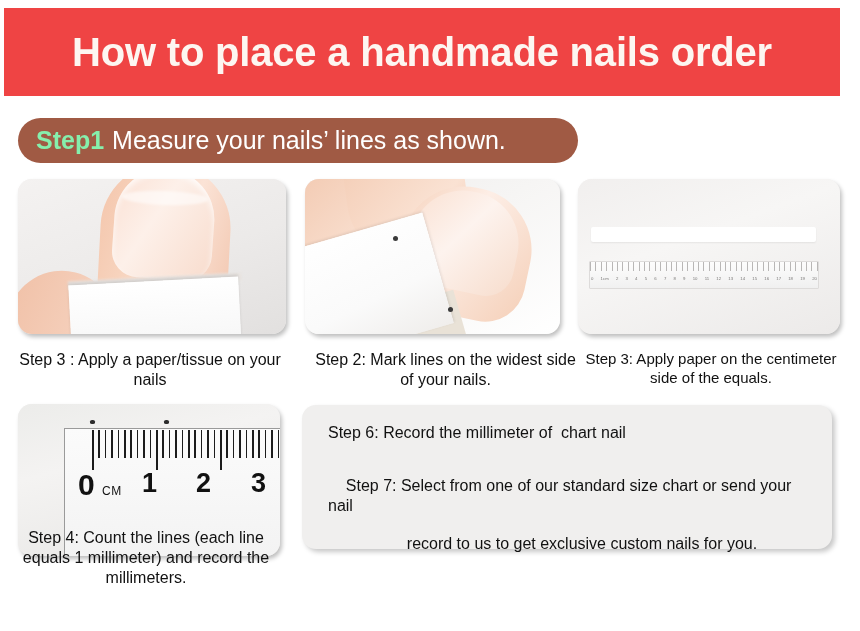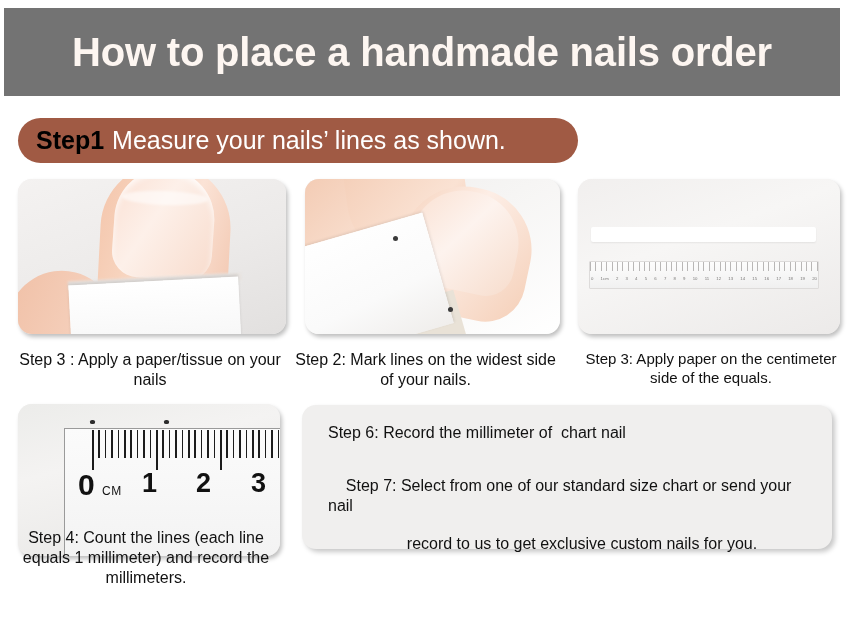--- a/index.html
+++ b/index.html
@@ -16,21 +16,21 @@
     position: relative;
   }
 
   
   .header-bar {
     position: absolute;
     left: 4px;
     top: 8px;
     width: 836px;
     height: 88px;
-    background: #737373;
+    background: #ef4444;
     display: flex;
     align-items: center;
     justify-content: center;
   }
   .header-title {
     color: #fdf6f1;
     font-size: 40px;
     font-weight: bold;
     letter-spacing: -0.2px;
     white-space: nowrap;
@@ -45,21 +45,21 @@
     width: 560px;
     height: 45px;
     background: #a05a44;
     border-radius: 23px;
     display: flex;
     align-items: center;
     padding-left: 18px;
     box-sizing: border-box;
   }
   .step-pill-bold {
-    color: #000000;
+    color: #86efac;
     font-size: 25px;
     font-weight: bold;
     white-space: nowrap;
   }
   .step-pill-rest {
     color: #ffffff;
     font-size: 25px;
     font-weight: normal;
     white-space: nowrap;
     margin-left: 8px;
@@ -301,21 +301,21 @@
   
   .caption {
     position: absolute;
     text-align: center;
     font-size: 16px;
     color: #111111;
     line-height: 1.25;
     font-family: "Liberation Sans", sans-serif;
   }
   #caption-1 { left: 10px;  top: 350px; width: 280px; }
-  #caption-2 { left: 288px; top: 350px; width: 275px; }
+  #caption-2 { left: 308px; top: 350px; width: 275px; }
   #caption-3 { left: 575px; top: 350px; width: 272px; font-size: 15px; }
   #caption-4 { left: 6px;   top: 528px; width: 280px; }
 
   
   .steps-panel {
     position: absolute;
     left: 302px;
     top: 405px;
     width: 530px;
     height: 144px;

